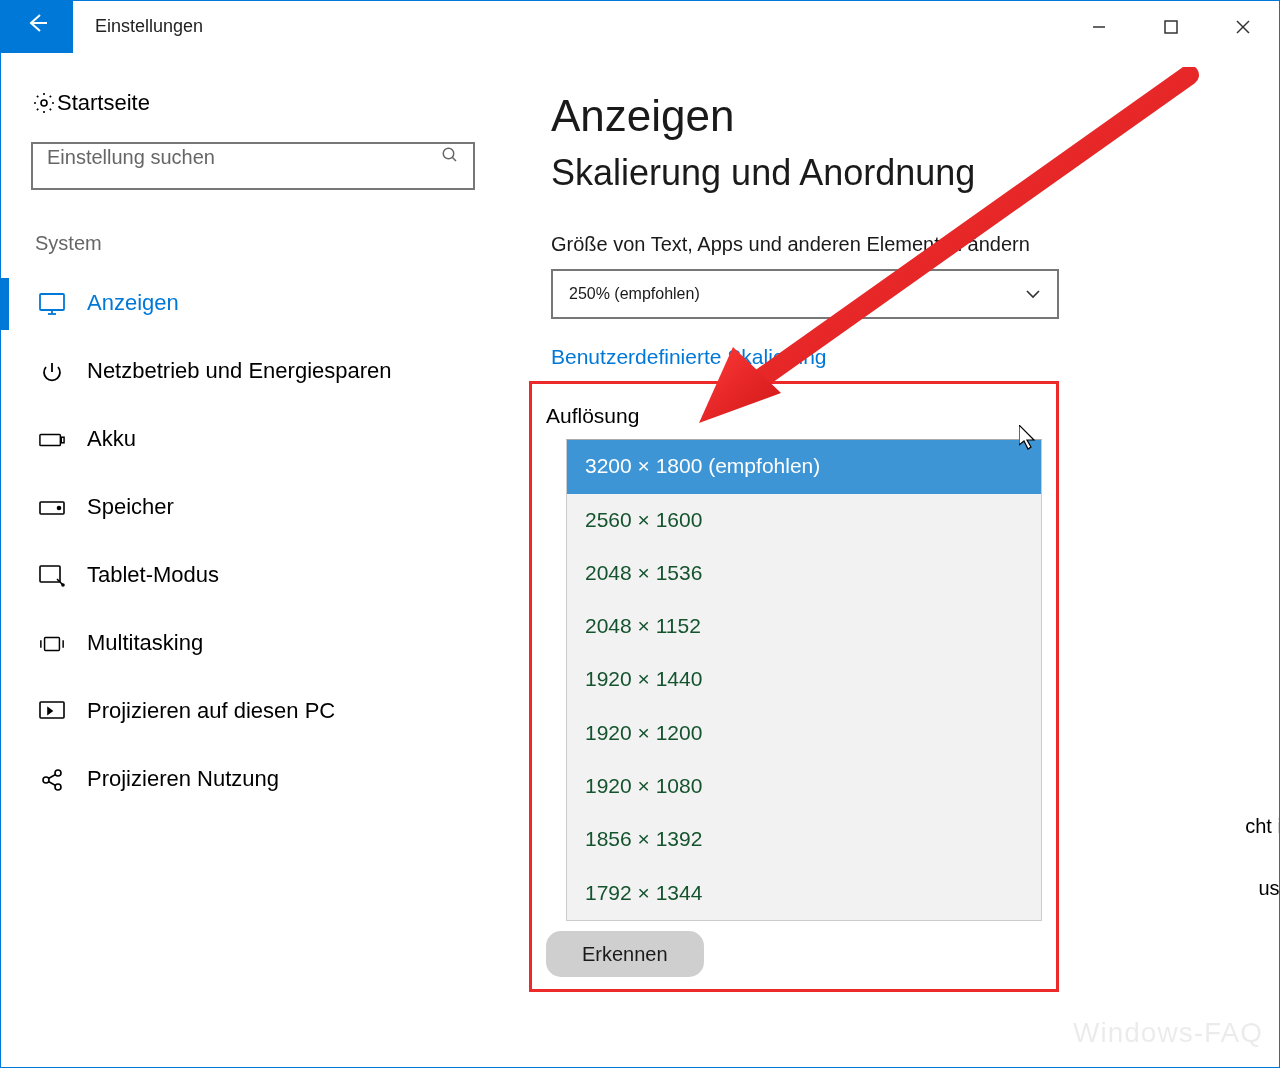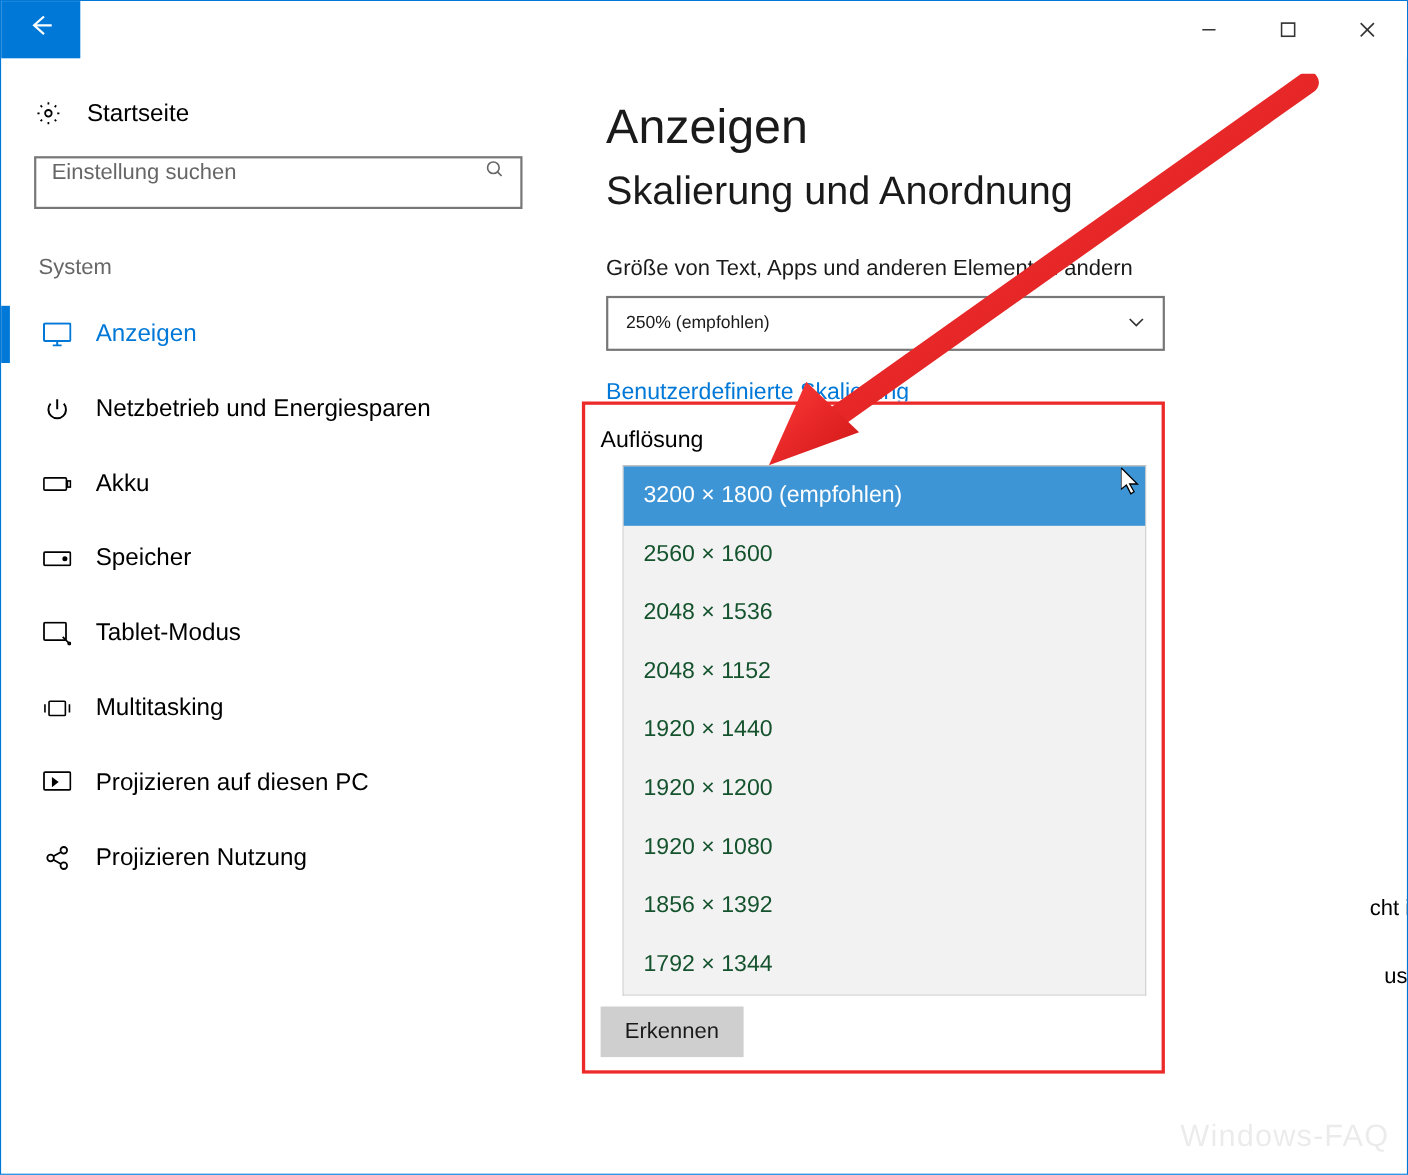--- a/index.html
+++ b/index.html
@@ -62,21 +62,20 @@
     display: flex;
     height: calc(100% - 52px);
   }
   .sidebar {
     width: 492px;
     padding: 36px 0 0 30px;
   }
   .home-row {
     display: flex;
     align-items: center;
-    gap: 22px;
     margin-bottom: 24px;
     font-size: 22px;
     color: #000;
   }
   .search-box {
     width: 444px;
     height: 48px;
     border: 2px solid #777;
     display: flex;
     align-items: flex-start;
@@ -148,21 +147,21 @@
   .link-text {
     color: #0078d7;
     font-size: 21px;
     display: block;
     margin-bottom: 12px;
   }
 
   
   .red-box {
     position: absolute;
-    top: 312px;
+    top: 328px;
     left: 36px;
     width: 530px;
     padding: 18px 14px 12px 14px;
     border: 3px solid #ec2a2a;
     background: #fff;
   }
   .red-box .section-label {
     font-size: 21px;
     color: #000;
     margin-bottom: 10px;
@@ -180,23 +179,24 @@
     color: #14532d;
   }
   .dd-item.selected {
     background: #3e95d6;
     color: #fff;
     position: relative;
   }
   .detect-btn {
     display: inline-block;
     background: #cfcfcf;
-    padding: 10px 22px;
+    padding: 10px 36px;
     font-size: 20px;
     margin-top: 10px;
+    border-radius: 15px;
   }
 
   
   .bg-text {
     position: absolute;
     top: 758px;
     left: 540px;
     width: 300px;
     font-size: 20px;
     color: #000;
@@ -235,20 +235,21 @@
 
 <div class="titlebar">
   <div class="back-btn">
     <span>
       <svg width="24" height="24" viewBox="0 0 24 24" fill="none" stroke="white" stroke-width="2">
           <polyline points="15 4 6 12 15 20"></polyline>
           <line x1="6" y1="12" x2="22" y2="12"></line>
         </svg>
     </span>
   </div>
+  <div class="title-text">Einstellungen</div>
   <div class="win-controls">
     <div class="win-btn">
       <svg width="16" height="16">
           <line x1="2" y1="8" x2="14" y2="8" stroke="#333" stroke-width="1.5"></line>
         </svg>
     </div>
     <div class="win-btn">
       <svg width="14" height="14">
           <rect x="1" y="1" width="12" height="12" stroke="#333" stroke-width="1.5" fill="none"></rect>
         </svg>

